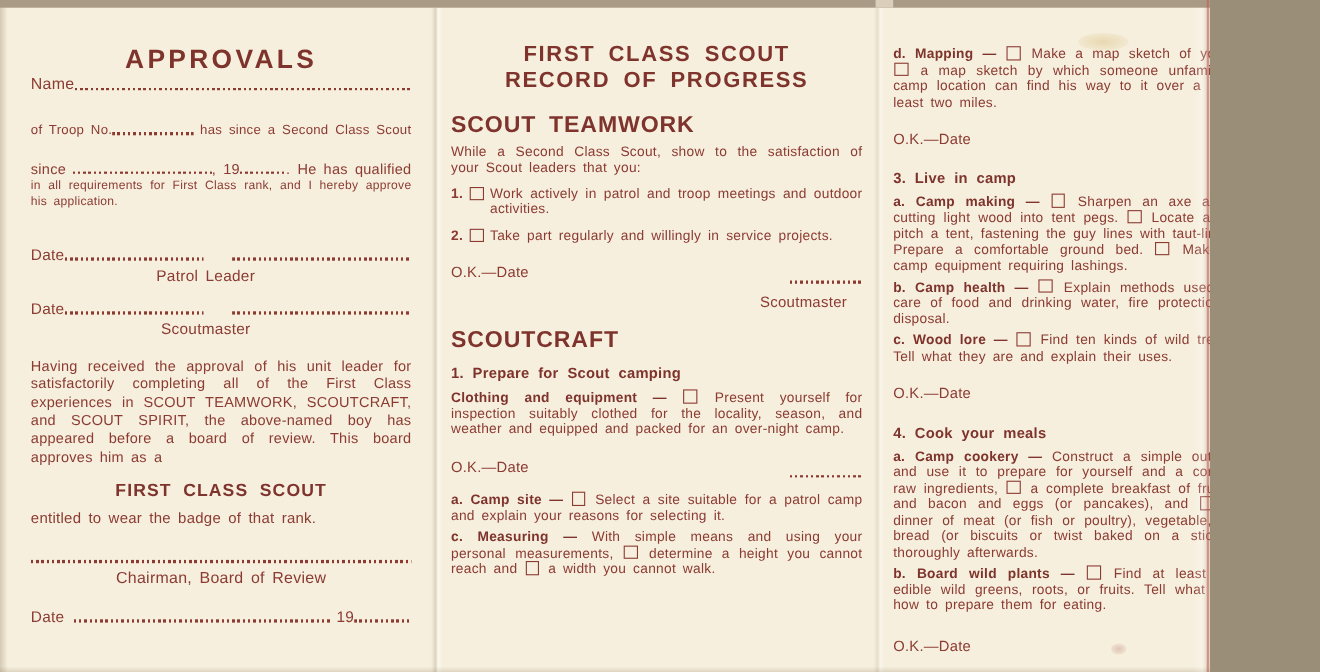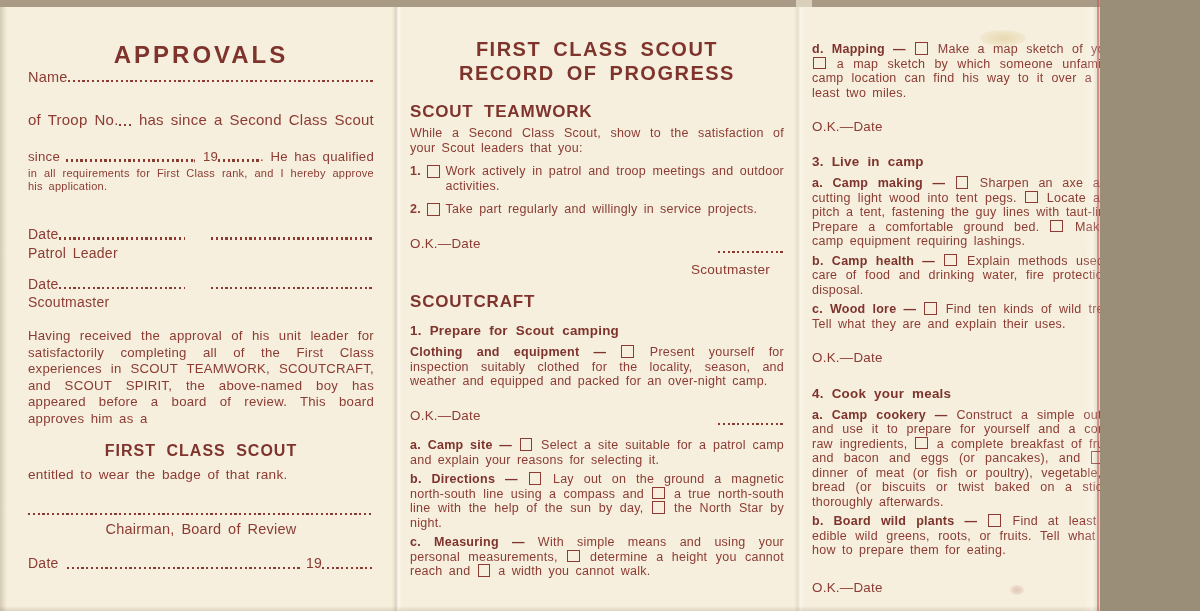--- a/index.html
+++ b/index.html
@@ -54,39 +54,39 @@
   
   .cb{
     display:inline-block;width:10.5px;height:10.5px;
     border:1.6px solid var(--ink);
     vertical-align:-1.5px;margin:0 2px 0 1px;background:transparent;
   }
 
   
   .h-approvals{font-size:24px;font-weight:700;letter-spacing:3px;word-spacing:4px;text-align:center;color:var(--ink-dark);margin:32px 0 0;}
   .row-name{display:flex;align-items:flex-start;font-size:14.5px;}
-  .row-troop{display:flex;align-items:baseline;margin-top:27px;font-size:15px;}
+  .row-troop{display:flex;align-items:baseline;margin-top:27px;font-size:12px;}
   .row-troop .leader{width:78px;flex:0 1 auto;}
   .row-since{display:flex;align-items:baseline;margin-top:21px;font-size:13.2px;}
   .para-qualified{margin-top:2px;font-size:11px;line-height:1.25;text-align:justify;}
   .row-date{display:flex;align-items:baseline;margin-top:33px;font-size:14px;}
   .row-date .gap{width:26px;}
-  .sig-under{font-size:14px;text-align:left;padding-right:28px;margin-top:3px;}
+  .sig-under{font-size:14px;text-align:center;padding-right:28px;margin-top:3px;}
   .row-date2{margin-top:15px;}
   .para-board{margin-top:17px;font-size:13.2px;line-height:1.26;text-align:justify;}
   .rank-title{font-size:16px;font-weight:700;letter-spacing:1px;word-spacing:5px;text-align:center;margin-top:14px;color:var(--ink-dark);}
   .rank-sub{font-size:13.6px;margin-top:7px;}
   .chair-leader{margin-top:31px;display:flex;}
   .chair-leader .leader{flex:1;}
   .chair-label{text-align:center;font-size:14.5px;margin-top:3px;}
   .row-date3{display:flex;align-items:baseline;margin-top:19px;font-size:14px;}
 
   
   .card-title{font-size:20px;font-weight:700;letter-spacing:1.5px;word-spacing:5px;line-height:1.18;text-align:center;color:var(--ink-dark);margin:28px 0 0;}
-  .sec-head{font-size:17px;font-weight:700;letter-spacing:0.8px;word-spacing:5px;color:var(--ink-dark);}
+  .sec-head{font-size:21px;font-weight:700;letter-spacing:0.8px;word-spacing:5px;color:var(--ink-dark);}
   .mid-teamwork-head{margin-top:17px;}
   .intro{margin-top:5px;line-height:1.16;text-align:justify;}
   .req-item{display:flex;margin-top:9px;}
   .req-item .num{width:17px;font-weight:700;flex:0 0 auto;}
   .req-item .cb{margin:1px 6px 0 0;flex:0 0 auto;}
   .req-item .body{flex:1;text-align:justify;line-height:1.16;}
   .ok-row{display:flex;align-items:baseline;margin-top:19px;font-size:13.4px;flex-direction:column;}
   .ok-row .leader-short{width:66px;}
   .ok-row .gap{width:30px;}
   .ok-row .leader-long{flex:1;}
@@ -211,23 +211,20 @@
       <span class="lab">O.K.—Date</span>
       <span class="leader leader-short"></span>
       <span class="gap"></span>
       <span class="leader leader-long"></span>
     </div>
 
     <div class="para">
       <b class="lead">a. Camp site — </b><span class="rich"><span class="cb"></span> Select a site suitable for a patrol camp and explain your reasons for selecting it.</span>
     </div>
     <div class="para tight">
-      <b class="lead">b. Directions — </b><span class="rich"><span class="cb"></span> Lay out on the ground a magnetic north-south line using a compass and <span class="cb"></span> a true north-south line with the help of the sun by day, <span class="cb"></span> the North Star by night.</span>
-    </div>
-    <div class="para tight">
       <b class="lead">c. Measuring — </b><span class="rich">With simple means and using your personal measurements, <span class="cb"></span> determine a height you cannot reach and <span class="cb"></span> a width you cannot walk.</span>
     </div>
   </section>
 
   <section class="panel panel-right">
     <div class="para" style="margin-top:0">
       <b class="lead">d. Mapping — </b><span class="rich"><span class="cb"></span> Make a map sketch of your camp and <span class="cb"></span> a map sketch by which someone unfamiliar with your camp location can find his way to it over a distance of at least two miles.</span>
     </div>
 
     <div class="ok-row">

